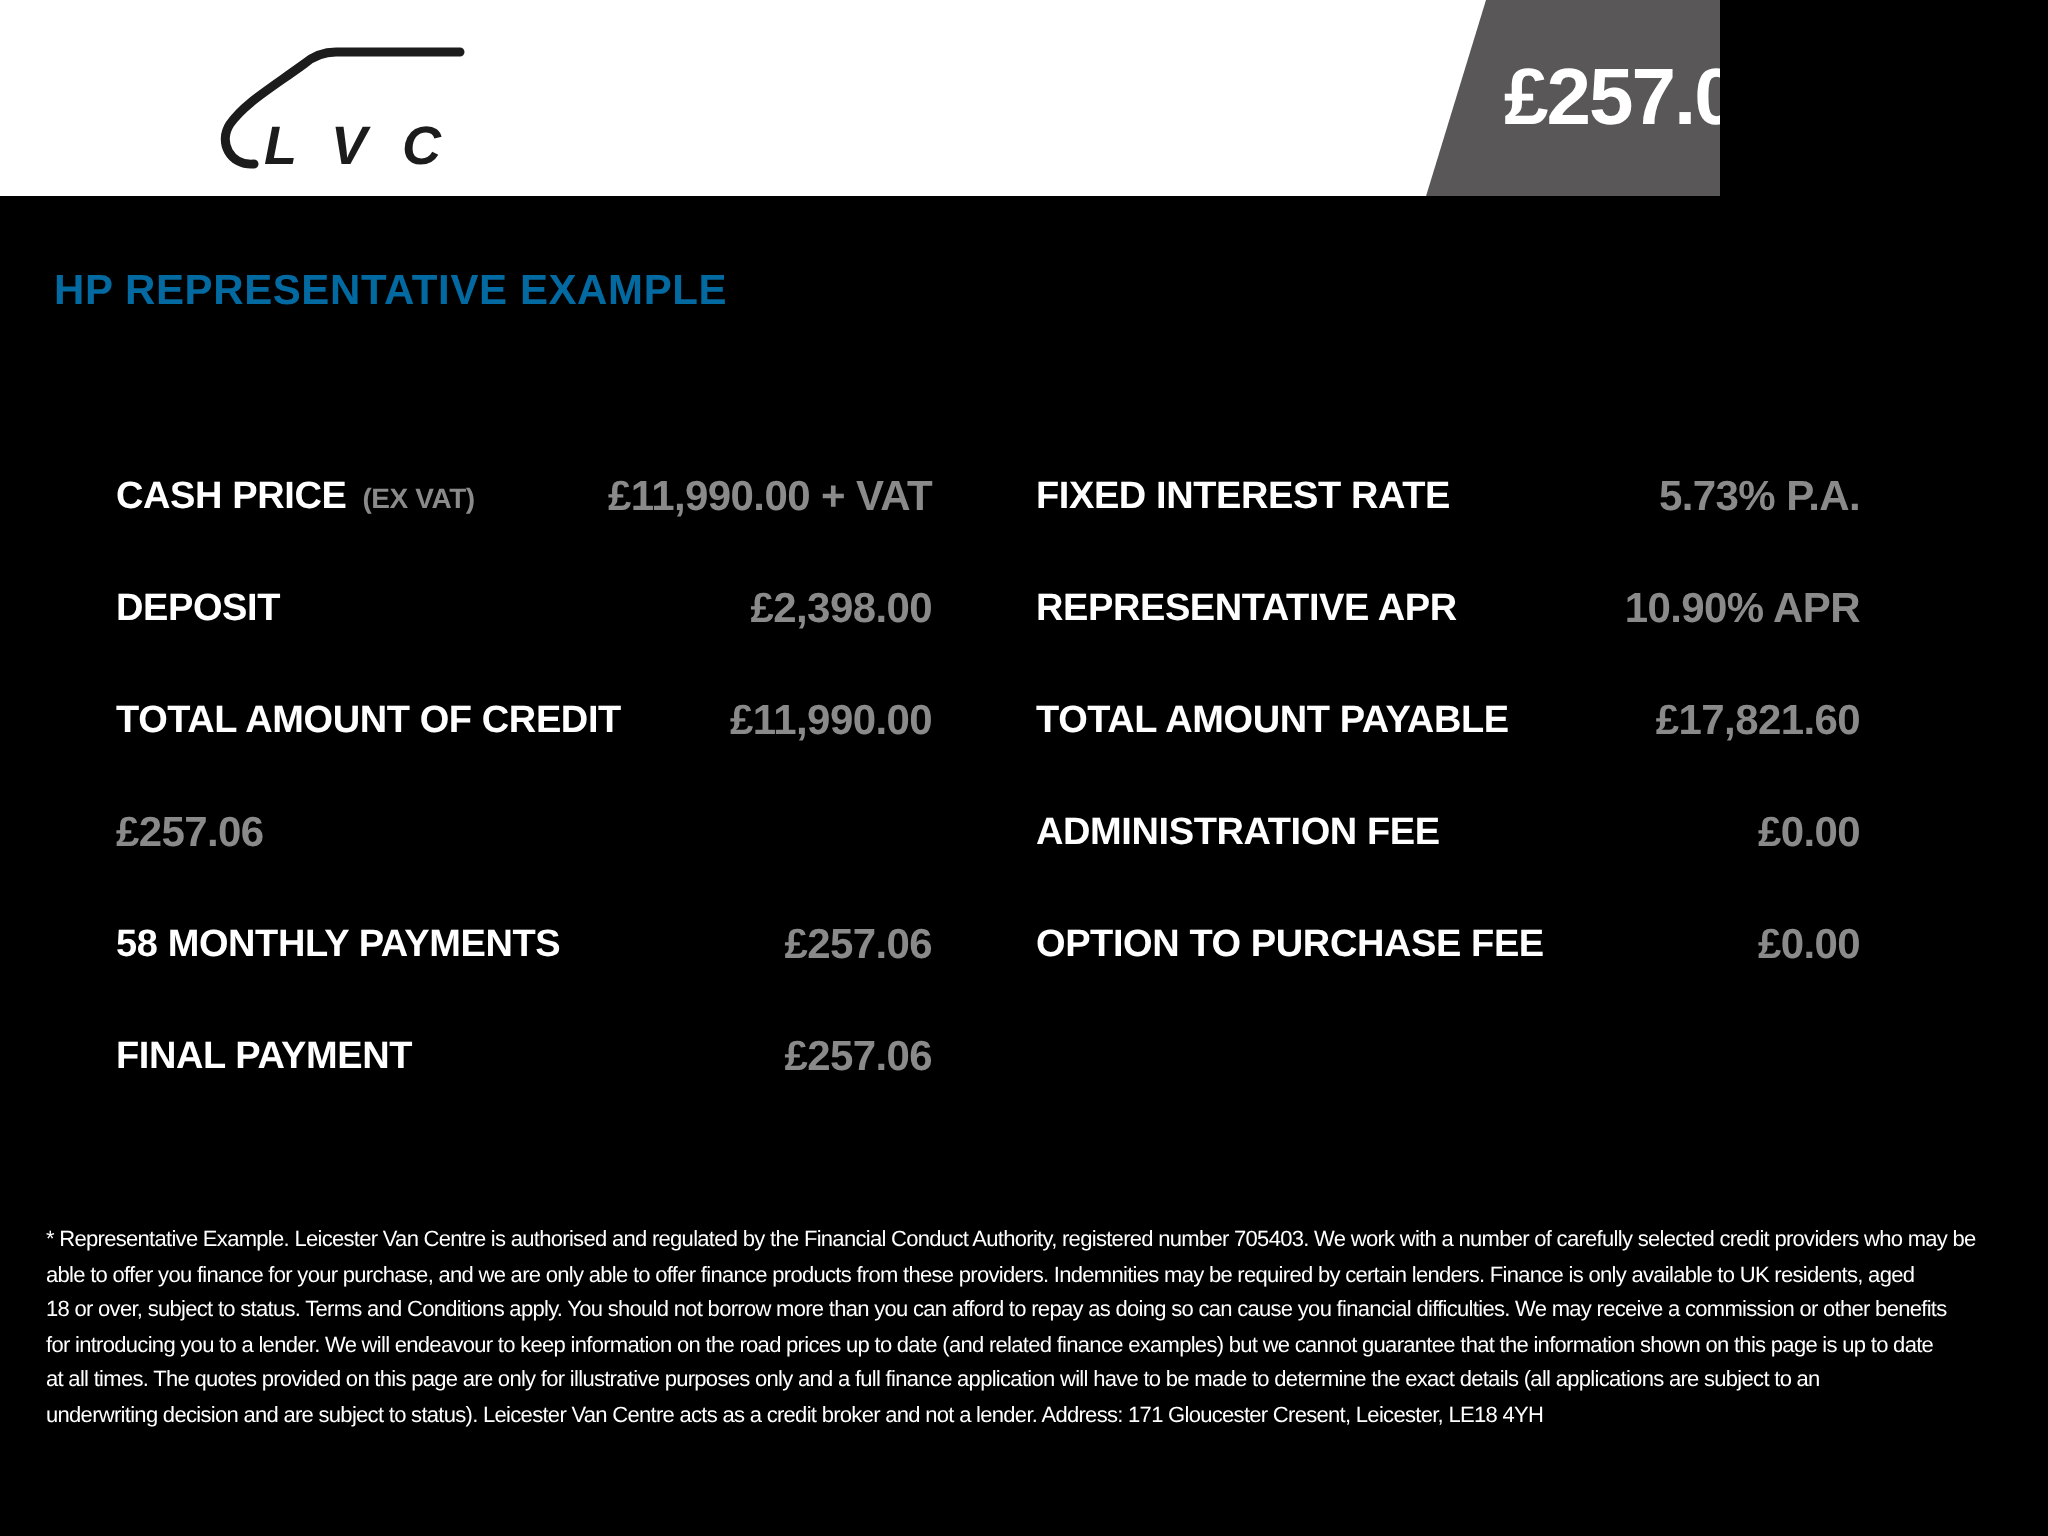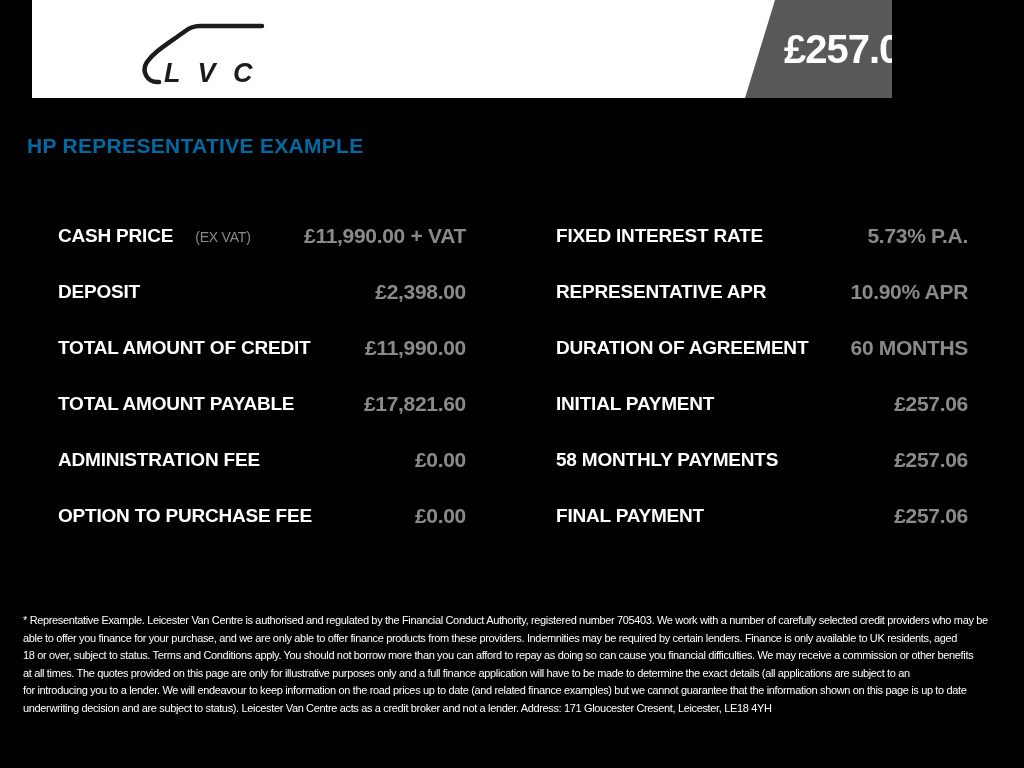--- a/index.html
+++ b/index.html
@@ -14,21 +14,20 @@
   body{
     background:var(--page-black);
     font-family:"Liberation Sans", sans-serif;
     position:relative;
   }
   
   .header{
     position:absolute;top:0;left:0;width:860px;height:98px;
     background:var(--header-white);
     overflow:hidden;
-    margin-left:32px;
   }
   .logo{
     position:absolute;left:108px;top:12px;width:130px;height:80px;
   }
   .logo svg{position:absolute;left:0;top:0;}
   .logo-letters{
     position:absolute;left:24px;top:46px;
     font-size:27px;font-weight:bold;font-style:italic;
     letter-spacing:5px;color:var(--logo-black);
     white-space:nowrap;
@@ -47,37 +46,37 @@
   .banner-amount{font-size:40px;font-weight:bold;letter-spacing:-1px;}
   .banner-period{font-size:14px;font-weight:bold;letter-spacing:0.5px;position:relative;top:7px;}
   
   .page-title{
     position:absolute;left:27px;top:134px;
     color:#0369a1;font-size:21px;font-weight:bold;letter-spacing:0.3px;
     white-space:nowrap;
   }
   
   .finance-table{
-    position:absolute;left:58px;top:208px;
+    position:absolute;left:58px;top:221px;
     display:grid;
     grid-template-columns:408px 412px;
-    column-gap:90px;
+    column-gap:52px;
   }
   .cell{
     height:56px;
     display:flex;align-items:center;justify-content:space-between;
   }
   .lbl{
     color:#ffffff;font-size:19px;font-weight:bold;
     letter-spacing:-0.2px;white-space:nowrap;
     display:flex;align-items:baseline;
   }
   .lbl .note{
-    margin-left:22px;
-    font-size:14px;font-weight:normal;
+    margin-left:8px;
+    font-size:14px;font-weight:bold;
     color:var(--value-gray);
     text-align:center;
   }
   .val{
     color:var(--value-gray);
     font-size:21px;font-weight:bold;
     letter-spacing:-0.3px;white-space:nowrap;
     text-align:left;
   }
   
@@ -134,32 +133,27 @@
   <div class="cell">
     <span class="lbl">REPRESENTATIVE APR</span>
     <span class="val">10.90% APR</span>
   </div>
 
   <div class="cell">
     <span class="lbl">TOTAL AMOUNT OF CREDIT</span>
     <span class="val">£11,990.00</span>
   </div>
 
-  <div class="cell">
-    <span class="lbl">DURATION OF AGREEMENT</span>
-    <span class="val">60 MONTHS</span>
-  </div>
 
   <div class="cell">
     <span class="lbl">TOTAL AMOUNT PAYABLE</span>
     <span class="val">£17,821.60</span>
   </div>
 
   <div class="cell">
-    <span class="lbl">INITIAL PAYMENT</span>
     <span class="val">£257.06</span>
   </div>
 
   <div class="cell">
     <span class="lbl">ADMINISTRATION FEE</span>
     <span class="val">£0.00</span>
   </div>
 
   <div class="cell">
     <span class="lbl">58 MONTHLY PAYMENTS</span>
@@ -175,16 +169,16 @@
     <span class="lbl">FINAL PAYMENT</span>
     <span class="val">£257.06</span>
   </div>
 
 </div>
 
 <div class="disclaimer">
   <div class="disclaimer-line">* Representative Example. Leicester Van Centre is authorised and regulated by the Financial Conduct Authority, registered number 705403. We work with a number of carefully selected credit providers who may be</div>
   <div class="disclaimer-line">able to offer you finance for your purchase, and we are only able to offer finance products from these providers. Indemnities may be required by certain lenders. Finance is only available to UK residents, aged</div>
   <div class="disclaimer-line">18 or over, subject to status. Terms and Conditions apply. You should not borrow more than you can afford to repay as doing so can cause you financial difficulties. We may receive a commission or other benefits</div>
+  <div class="disclaimer-line">for introducing you to a lender. We will endeavour to keep information on the road prices up to date (and related finance examples) but we cannot guarantee that the information shown on this page is up to date</div>
   <div class="disclaimer-line">at all times. The quotes provided on this page are only for illustrative purposes only and a full finance application will have to be made to determine the exact details (all applications are subject to an</div>
-  <div class="disclaimer-line">for introducing you to a lender. We will endeavour to keep information on the road prices up to date (and related finance examples) but we cannot guarantee that the information shown on this page is up to date</div>
   <div class="disclaimer-line">underwriting decision and are subject to status). Leicester Van Centre acts as a credit broker and not a lender. Address: 171 Gloucester Cresent, Leicester, LE18 4YH</div>
 </div>
 
 </body></html>

